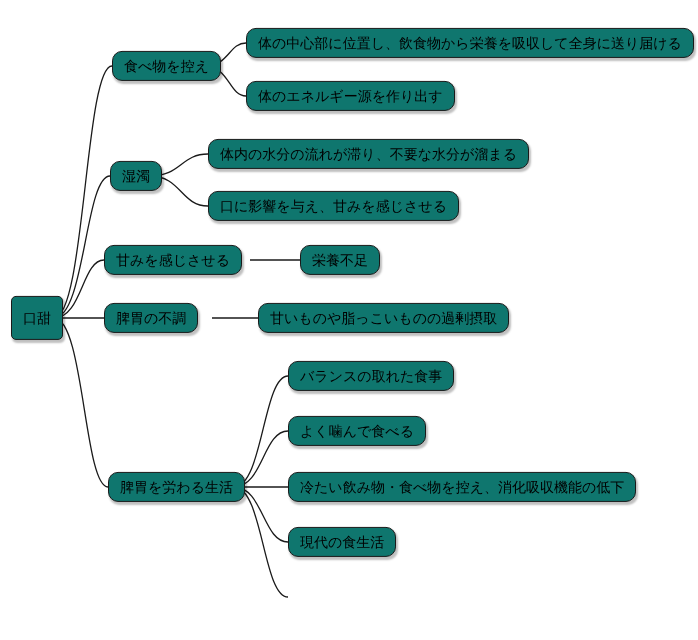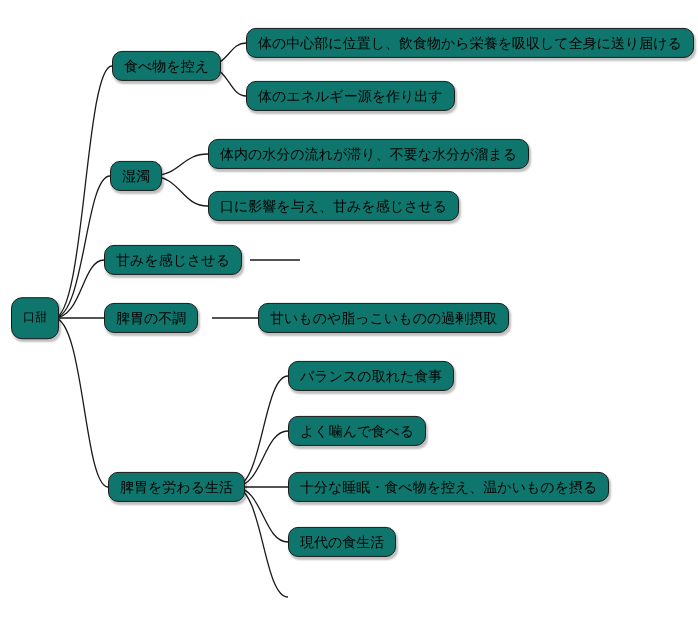--- a/index.html
+++ b/index.html
@@ -30,23 +30,23 @@
     border: 1.5px solid #1a1a1a;
     border-radius: 10px;
     padding: 5px 11px;
     font-size: 14px;
     line-height: 1.3;
     color: #000000;
     white-space: nowrap;
     box-shadow: 1.5px 2.5px 2px rgba(0,0,0,0.25);
   }
   .node.root {
-    font-size: 12px;
+    font-size: 14px;
     padding: 12px 11px;
-    border-radius: 11px;
+    border-radius: 5px;
   }
 </style>
 </head>
 <body>
 
 <div class="canvas">
 
   <svg class="edges" viewBox="0 0 698 640" xmlns="http://www.w3.org/2000/svg">
     <path d="M54,318 C85,318 85,66 112,66"></path>
     <path d="M54,318 C85,318 85,176 110,176"></path>
@@ -75,23 +75,24 @@
 
   <div class="node" style="left:112px; top:66px">食べ物を控え</div>
   <div class="node" style="left:246px; top:43px">体の中心部に位置し、飲食物から栄養を吸収して全身に送り届ける</div>
   <div class="node" style="left:246px; top:96px">体のエネルギー源を作り出す</div>
 
   <div class="node" style="left:110px; top:176px">湿濁</div>
   <div class="node" style="left:208px; top:154px">体内の水分の流れが滞り、不要な水分が溜まる</div>
   <div class="node" style="left:208px; top:206px">口に影響を与え、甘みを感じさせる</div>
 
   <div class="node" style="left:104px; top:260px">甘みを感じさせる</div>
+  <div class="node" style="left:300px; top:260px">栄養不足</div>
 
   <div class="node" style="left:104px; top:318px">脾胃の不調</div>
   <div class="node" style="left:258px; top:318px">甘いものや脂っこいものの過剰摂取</div>
 
   <div class="node" style="left:108px; top:487px">脾胃を労わる生活</div>
   <div class="node" style="left:288px; top:431px">よく噛んで食べる</div>
   <div class="node" style="left:288px; top:376px">バランスの取れた食事</div>
-  <div class="node" style="left:288px; top:487px">十分な睡眠・食べ物を控え、温かいものを摂る</div>
+  <div class="node" style="left:288px; top:487px">冷たい飲み物・食べ物を控え、消化吸収機能の低下</div>
   <div class="node" style="left:288px; top:542px">現代の食生活</div>
 
 </div>
 
 </body></html>

